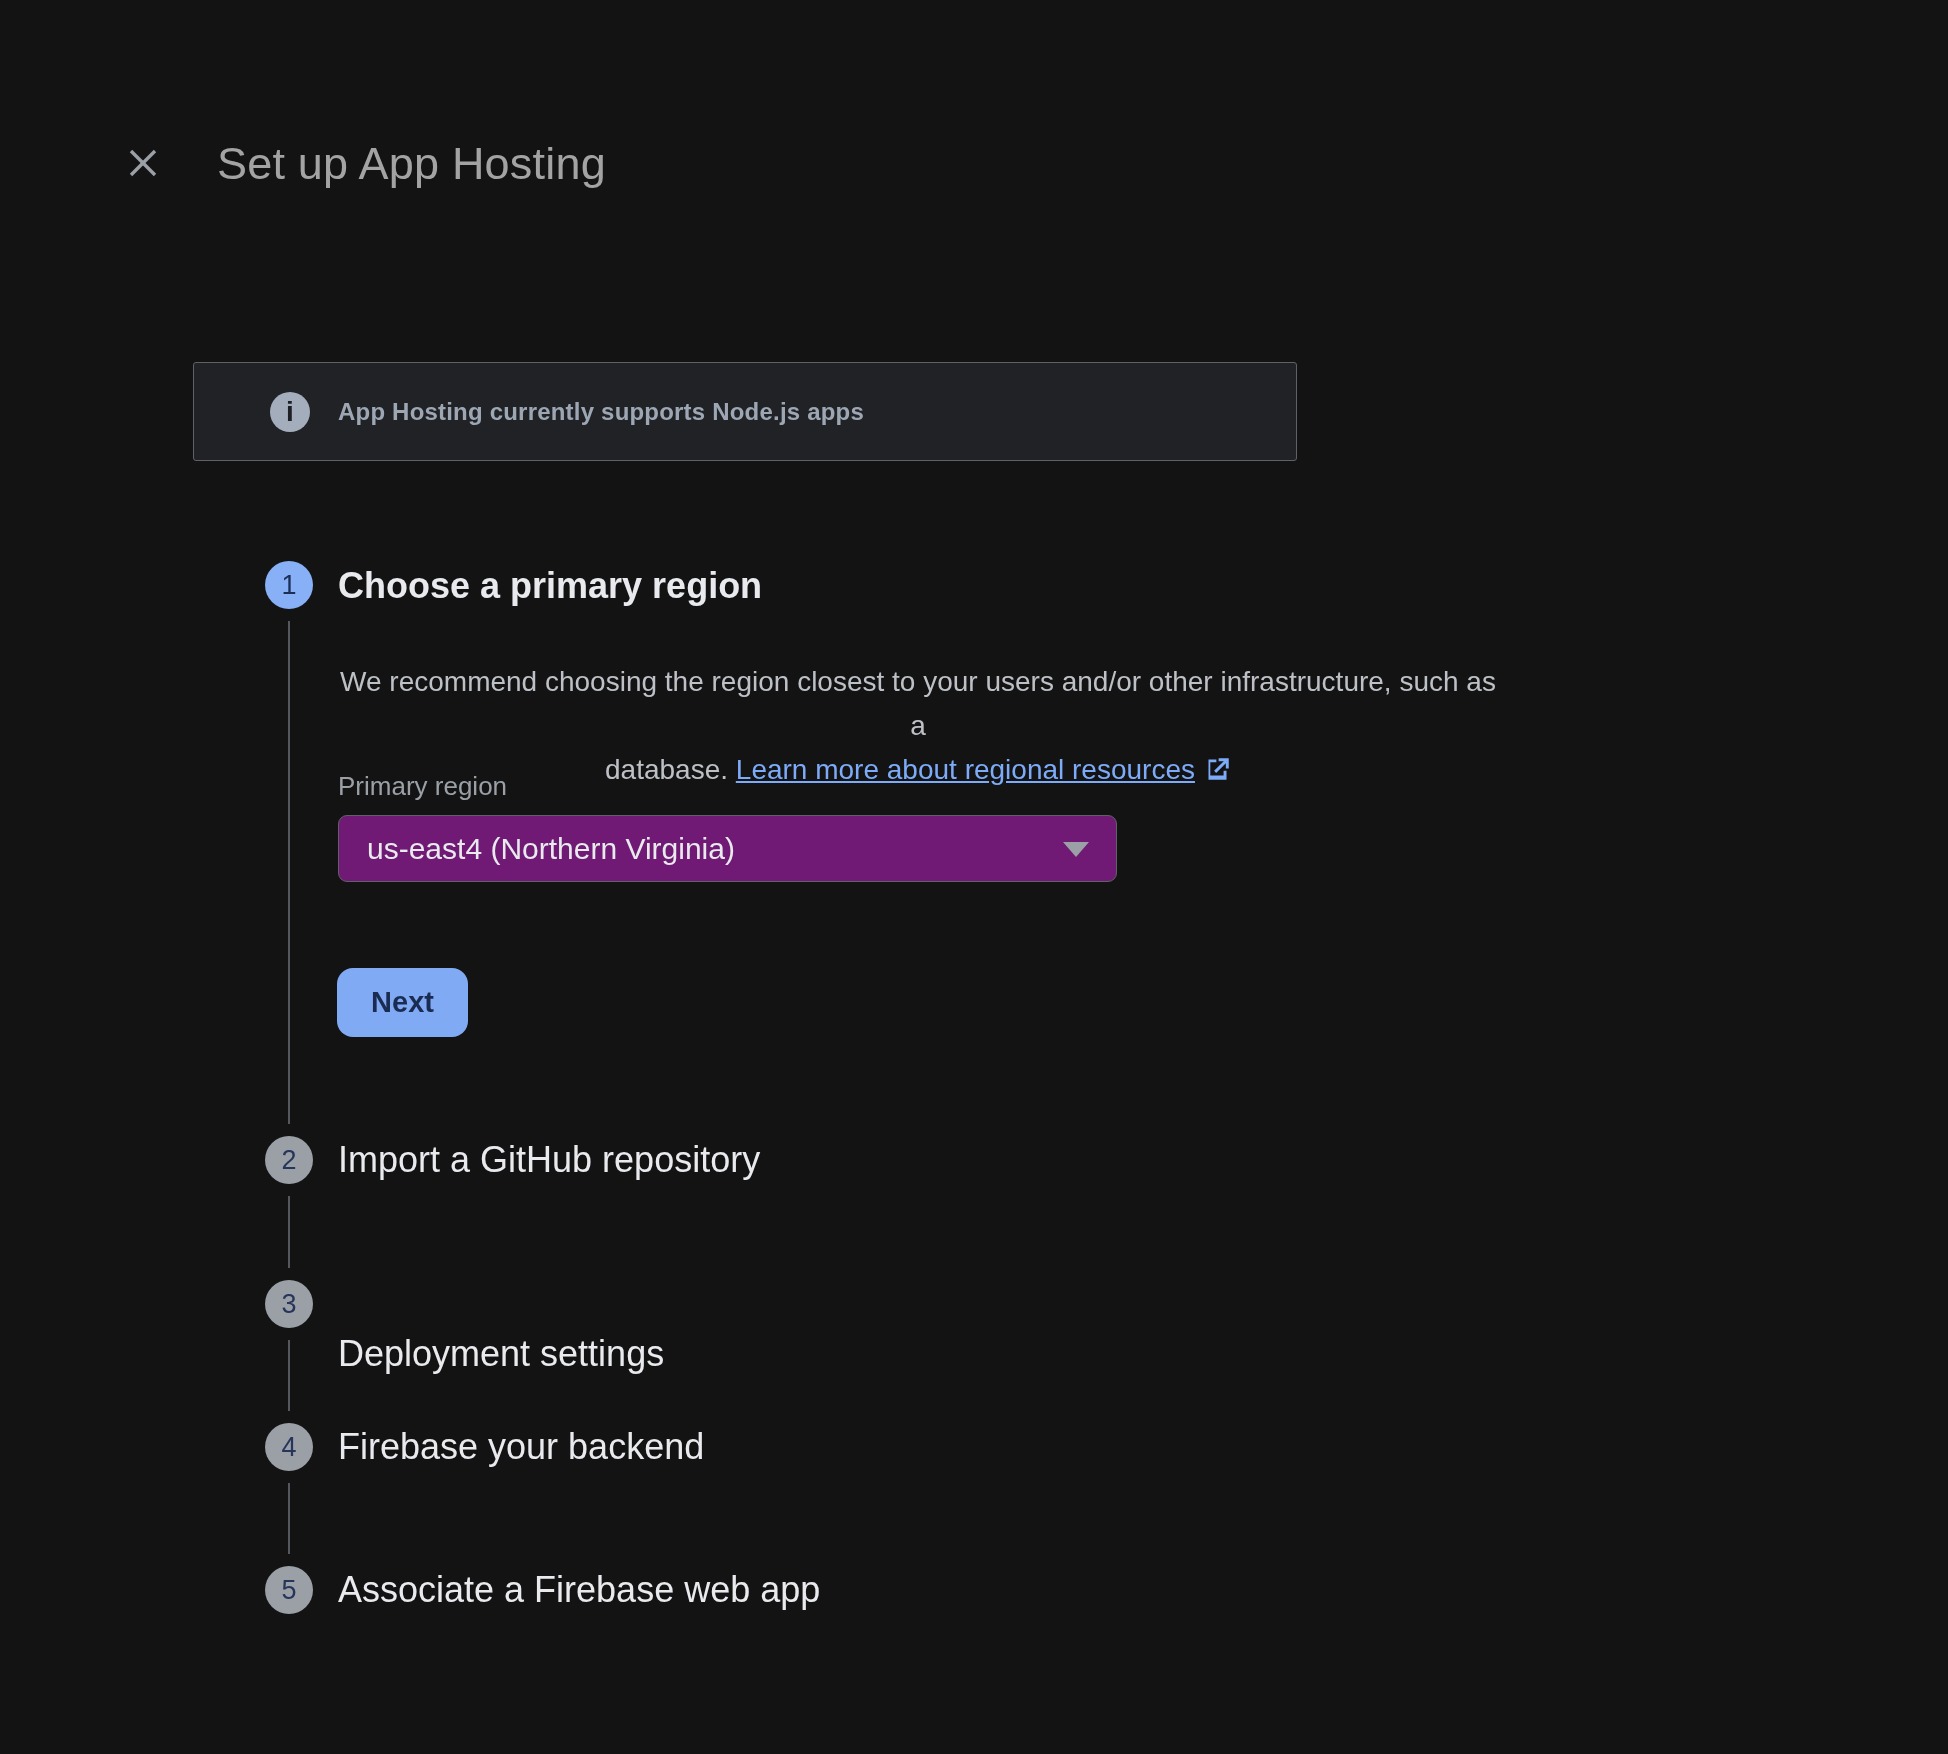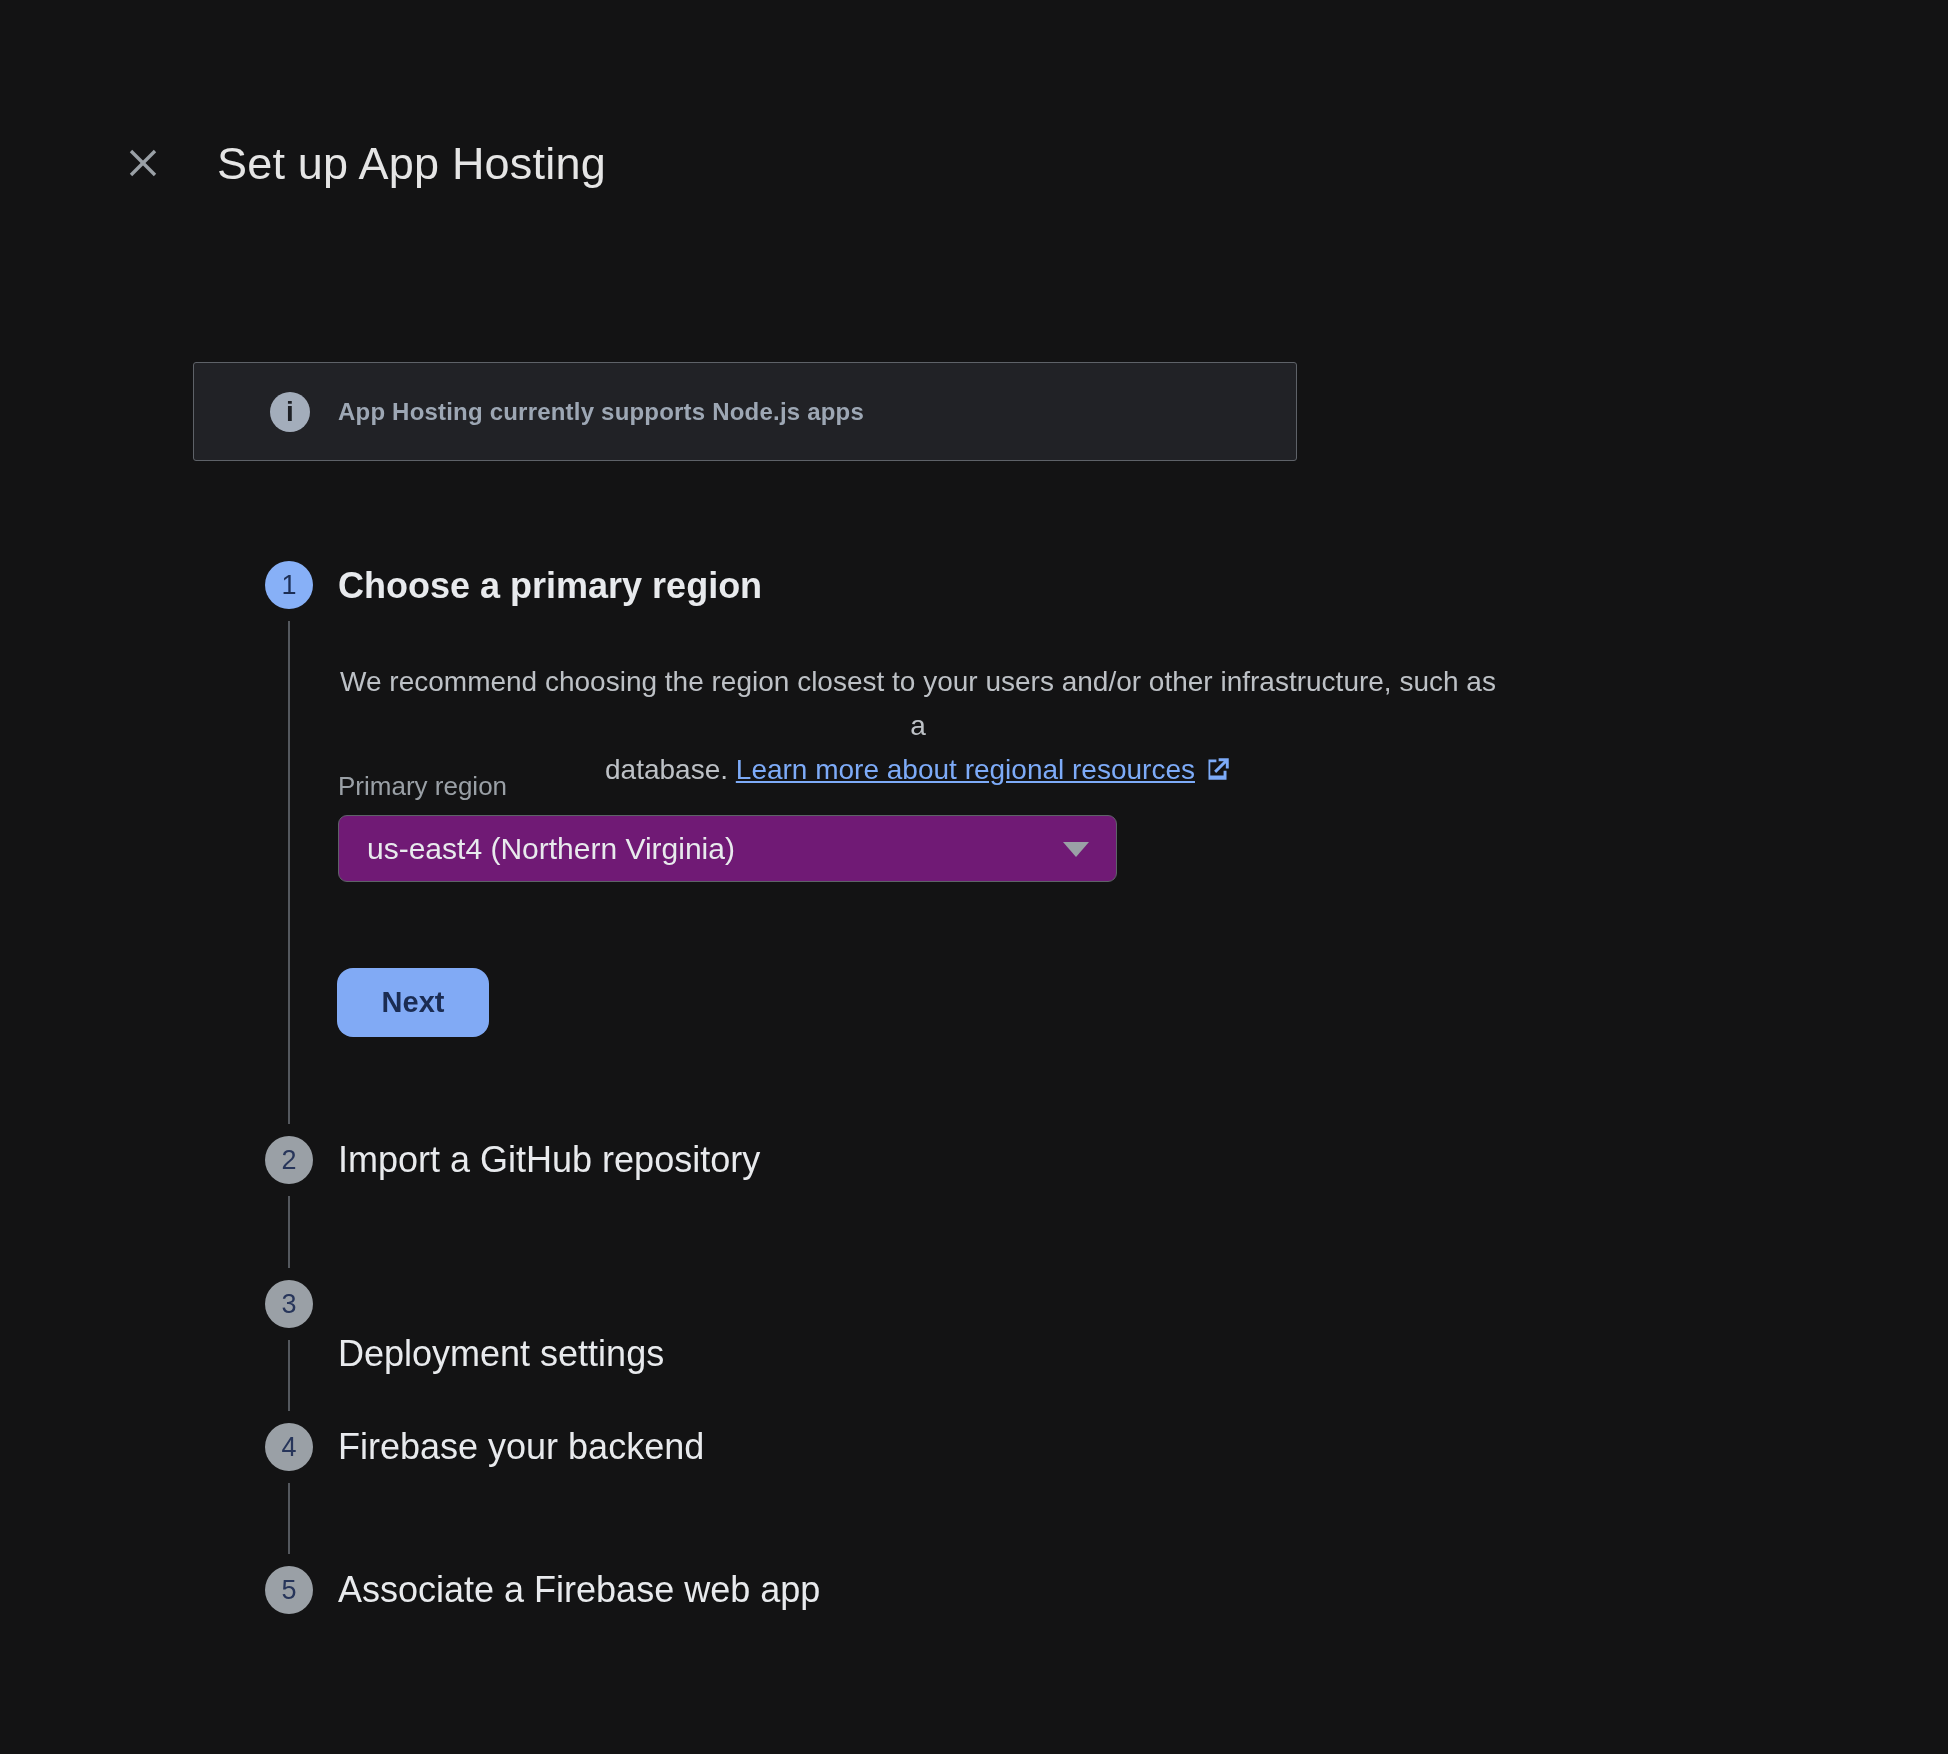--- a/index.html
+++ b/index.html
@@ -13,21 +13,21 @@
   
   .close-btn {
     position:absolute; left:119px; top:139px; width:48px; height:48px;
     background:transparent; border:none; cursor:pointer;
     display:flex; align-items:center; justify-content:center;
   }
   .close-btn svg { display:block; }
   .page-title {
     position:absolute; left:217px; top:136px;
     font-size:45px; line-height:56px; font-weight:500;
-    color:#e5e5e5; letter-spacing:0.2px;
+    color:#a3a3a3; letter-spacing:0.2px;
   }
 
   
   .banner {
     position:absolute; left:193px; top:362px; width:1104px; height:99px;
     background: var(--banner-bg, #212226);
     border:1px solid var(--border, #5e6268);
     border-radius:3px;
     display:flex; align-items:center;
   }
@@ -80,21 +80,21 @@
     padding:0 28px; cursor:pointer;
   }
   .select-value { font-size:30px; color: var(--text-primary, #e8eaed); }
   .select-arrow {
     position:absolute; right:27px; top:26px; width:0; height:0;
     border-left:13px solid transparent; border-right:13px solid transparent;
     border-top:15px solid var(--text-muted, #9aa0a6);
   }
 
   .next-btn {
-    position:absolute; left:337px; top:968px; width:152px; height:69px;
+    position:absolute; left:337px; top:968px; width:131px; height:69px;
     border:none; border-radius:16px; cursor:pointer;
     background: var(--button-bg, #81aaf5); color: var(--button-text, #1b2c52);
     font-family:"Liberation Sans", sans-serif;
     font-size:29px; font-weight:700;
   }
 </style>
 </head>
 <body>
 
 <div>

